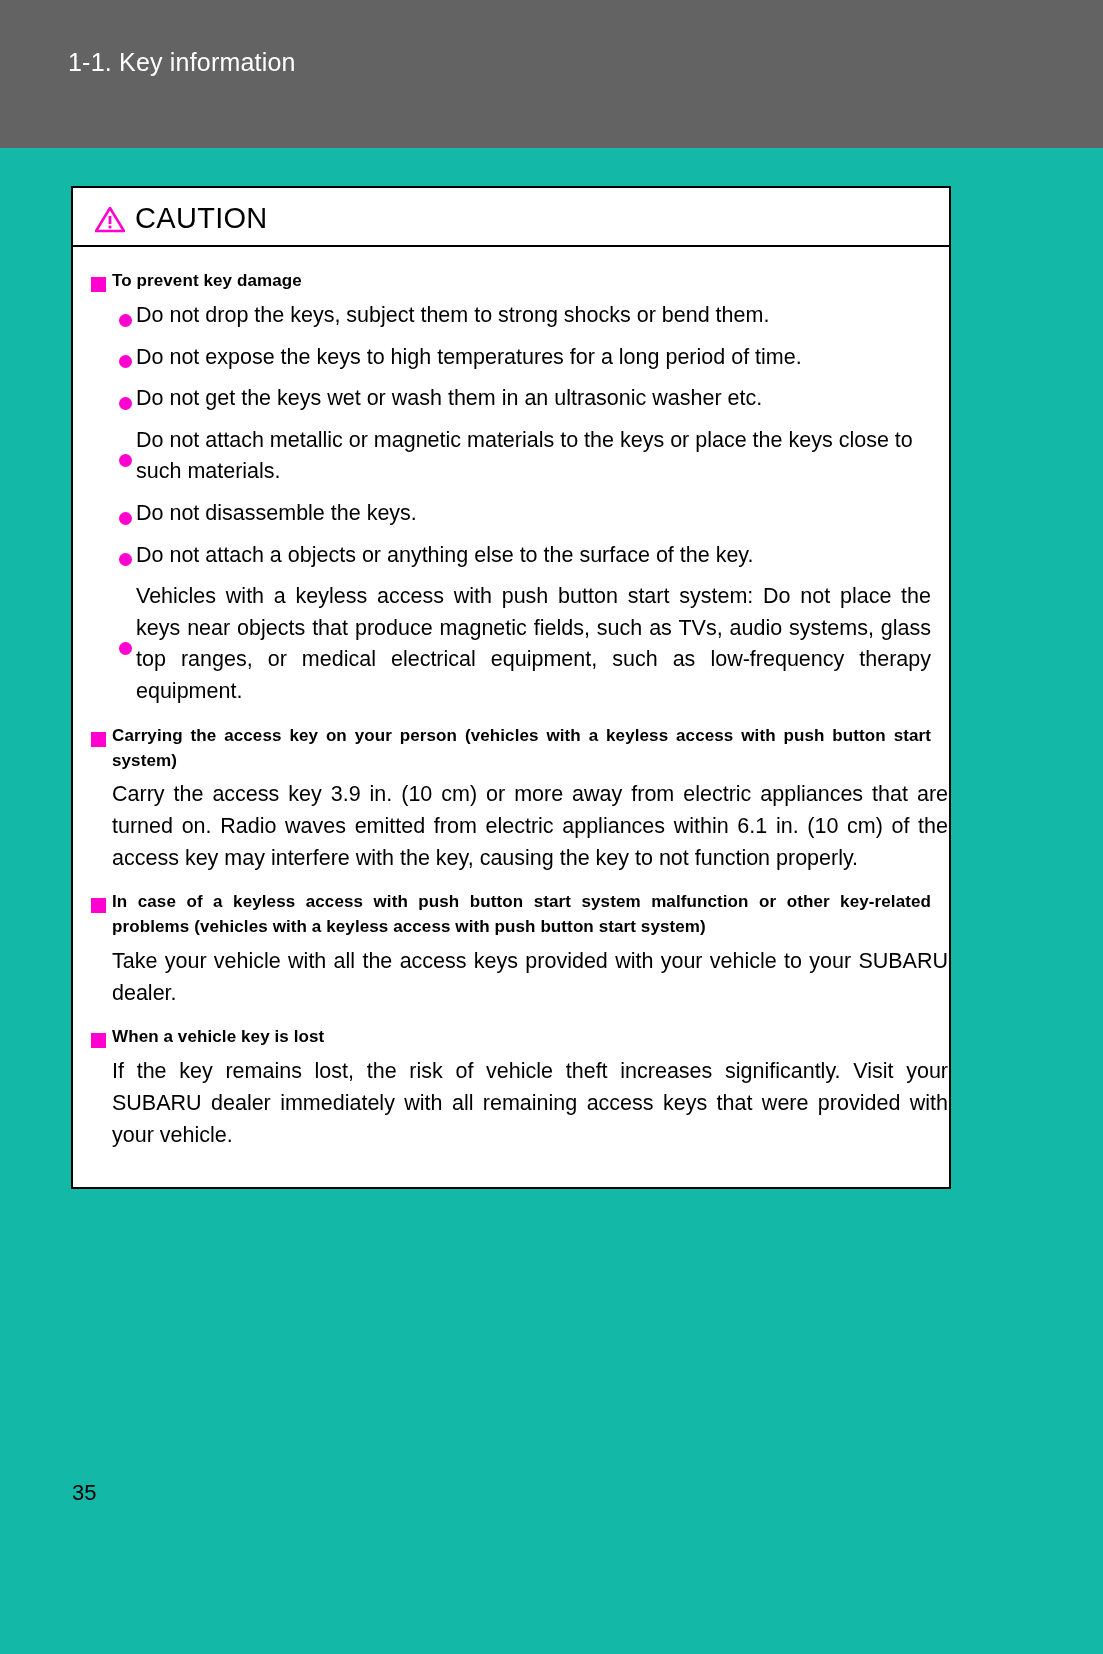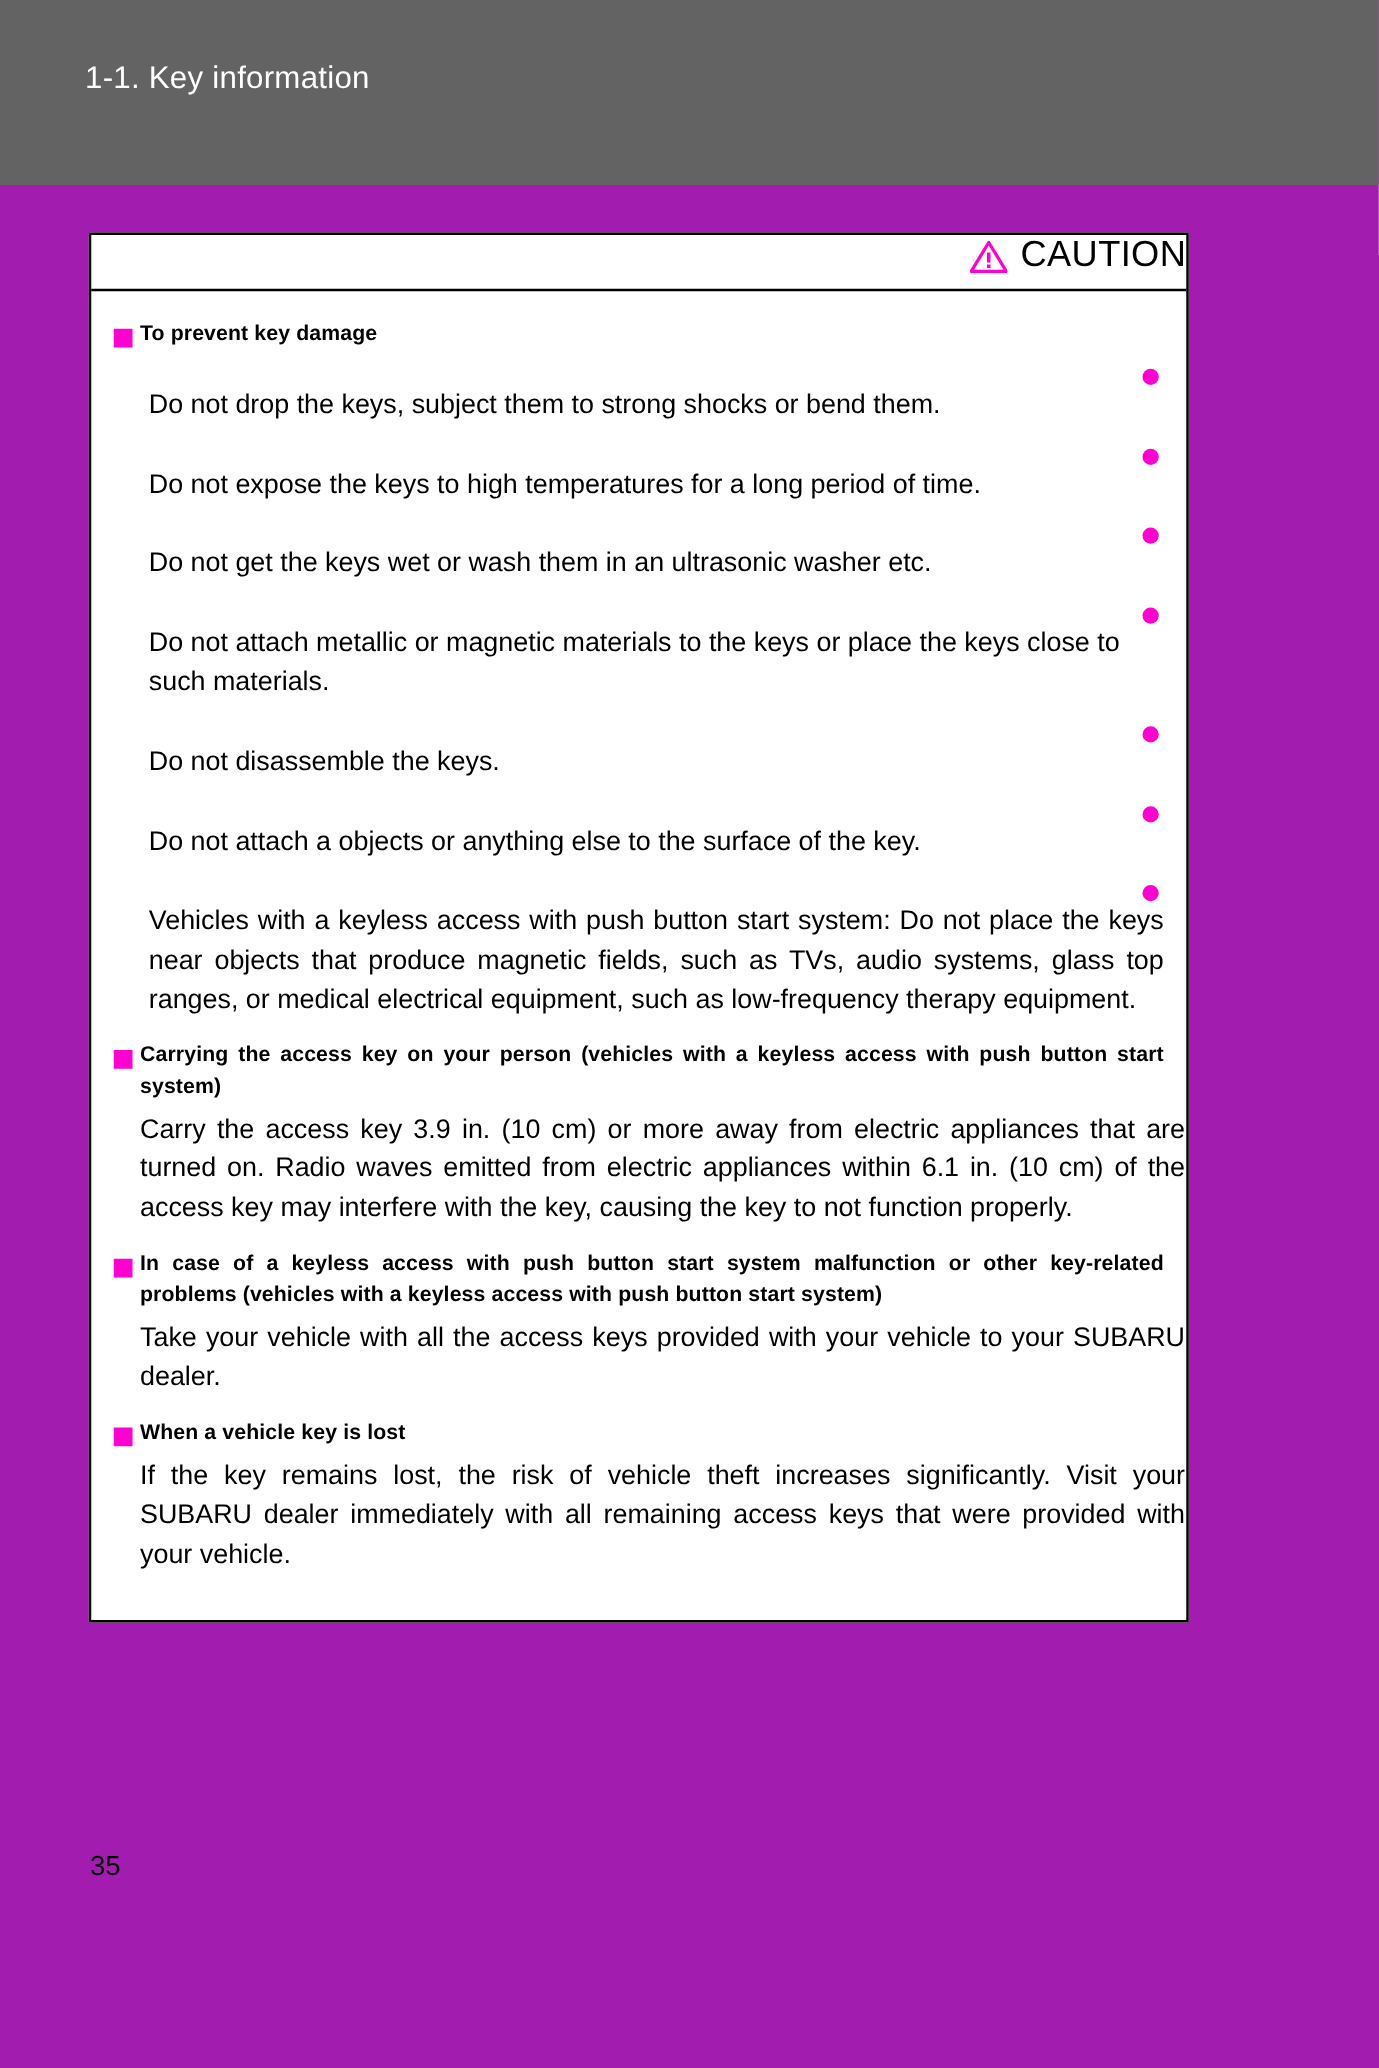--- a/index.html
+++ b/index.html
@@ -12,21 +12,21 @@
     height: 1654px;
     font-family: "Liberation Sans", sans-serif;
     color: #000000;
     position: relative;
     overflow: hidden;
   }
   .page {
     position: relative;
     width: 1103px;
     height: 1654px;
-    background: #a21caf;
+    background: #14b8a6;
   }
   
   .header-band {
     position: absolute;
     top: 0;
     left: 0;
     width: 1103px;
     height: 148px;
     background: #636363;
   }
@@ -44,25 +44,24 @@
     position: absolute;
     left: 71px;
     top: 186px;
     width: 880px;
     border: 2px solid #000000;
     box-sizing: border-box;
     background: #ffffff;
   }
   .caution-head {
     border-bottom: 2px solid #000000;
-    padding: 0 0 10px 22px;
+    padding: 14px 0 10px 22px;
     display: flex;
     align-items: center;
     gap: 10px;
-    justify-content: flex-end;
   }
   .warn-tri {
     display: inline-block;
     width: 30px;
     height: 27px;
     position: relative;
     top: 1px;
   }
   .caution-label {
     font-size: 29px;
@@ -109,23 +108,22 @@
   }
   .para.nojust { text-align: left; }
   
   .blist {
     margin: 4px 0 0 0;
     padding: 0;
     list-style: none;
   }
   .blist li {
     display: flex;
-    align-items: flex-end;
+    align-items: center;
     margin-bottom: 10px;
-    flex-direction: column;
   }
   .dot {
     flex: 0 0 auto;
     width: 13px;
     height: 13px;
     border-radius: 50%;
     background: #ff00d0;
     margin-top: 9px;
     margin-left: 28px;
     margin-right: 4px;

